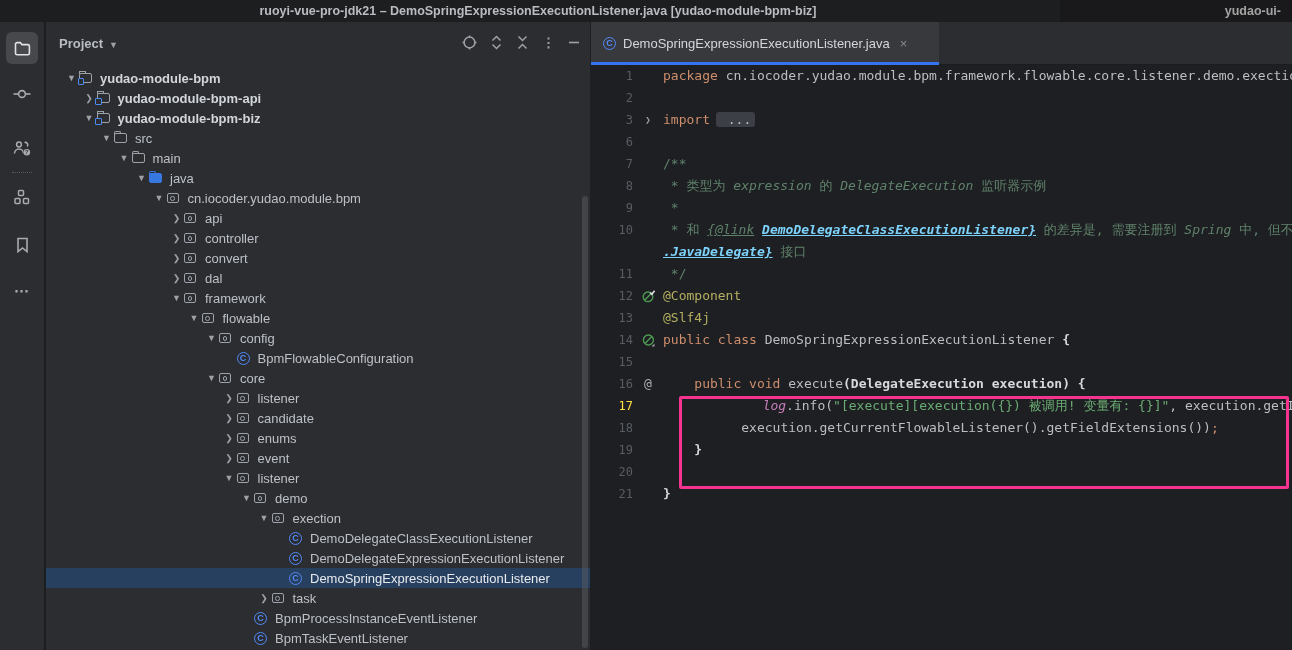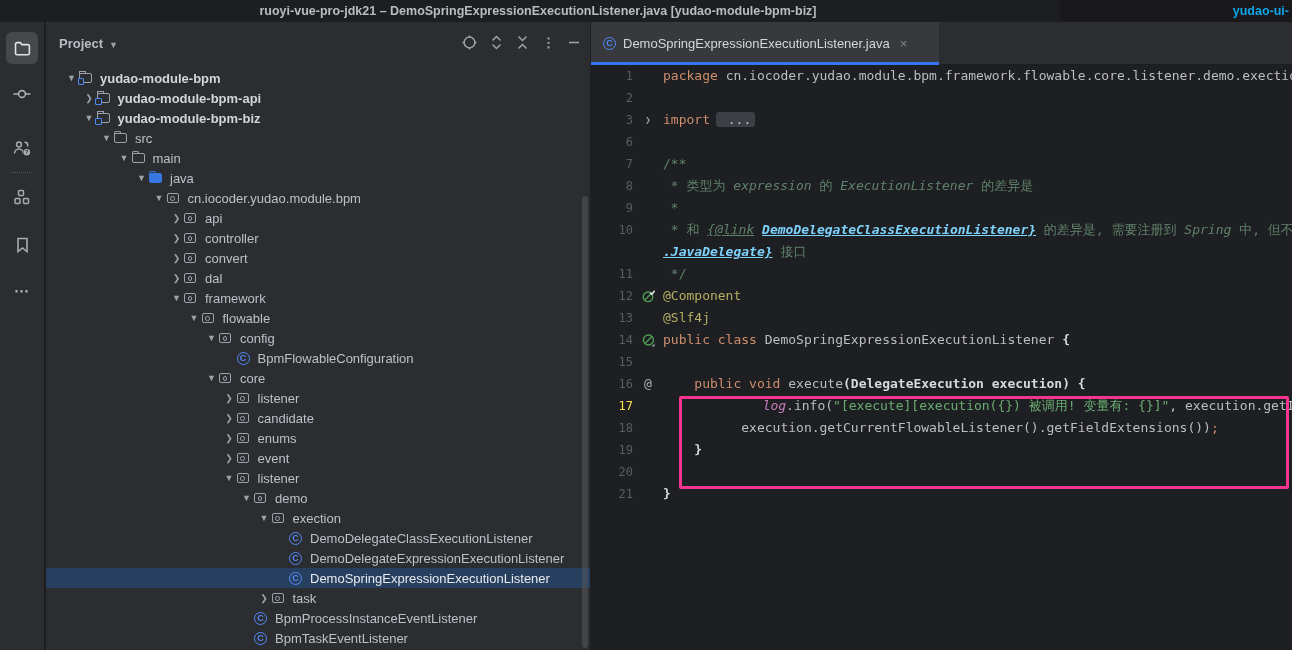--- a/index.html
+++ b/index.html
@@ -10,21 +10,21 @@
     color:#bcc0c7; font-size:13px; -webkit-font-smoothing:antialiased;
   }
   
   #titlebar { position:absolute; left:0; top:0; width:1292px; height:22px; background:#1d1e20; }
   #titlebar .main-title {
     position:absolute; left:8px; top:0; width:1060px; height:22px; line-height:22px;
     text-align:center; color:#b9bcc1; font-size:12.5px; font-weight:bold; white-space:nowrap; overflow:hidden;
   }
   #titlebar .other-window {
     position:absolute; right:0; top:0; width:232px; height:32px; line-height:22px; background:#19191b;
-    text-align:right; color:#0ea5e9; font-size:12.5px; font-weight:bold; overflow:hidden; padding-right:3px;
+    text-align:right; color:#a3a3a3; font-size:12.5px; font-weight:bold; overflow:hidden; padding-right:11px;
   }
   
   #activitybar {
     position:absolute; left:0; top:22px; width:45px; height:628px; background:#2b2d30;
     border-right:1px solid #1b1c1e; display:flex; flex-direction:column; align-items:center;
   }
   .act-icon { width:32px; height:32px; display:flex; align-items:center; justify-content:center;
     border-radius:6px; color:#a8abb0; flex:0 0 auto; }
   .act-icon.active { background:#46484c; color:#dfe1e5; }
   .act-sep { width:20px; border-top:1px dotted #55585c; margin:8px 0; }
@@ -386,21 +386,21 @@
         <span class="tab-close">×</span>
       </div>
     </div>
     <div id="editorbody">
       <div id="codelines">
           <div class="cline"><span class="lnum">1</span><span class="lgut"></span><span class="lcode"><span class="seg-kw">package </span><span class="seg-txt">cn.iocoder.yudao.module.bpm.framework.flowable.core.listener.demo.exection;</span></span></div>
           <div class="cline"><span class="lnum">2</span><span class="lgut"></span><span class="lcode"></span></div>
           <div class="cline"><span class="lnum">3</span><span class="lgut"><span class="fold-arrow">❯</span></span><span class="lcode"><span class="seg-kw">import</span><span class="seg-fold"> ...</span></span></div>
           <div class="cline"><span class="lnum">6</span><span class="lgut"></span><span class="lcode"></span></div>
           <div class="cline"><span class="lnum">7</span><span class="lgut"></span><span class="lcode"><span class="seg-doc">/**</span></span></div>
-          <div class="cline"><span class="lnum">8</span><span class="lgut"></span><span class="lcode"><span class="seg-doc"> * 类型为 </span><span class="seg-doci">expression</span><span class="seg-doc"> 的 </span><span class="seg-doci">ExecutionListener</span><span class="seg-doc"> 的差异是</span></span></div>
+          <div class="cline"><span class="lnum">8</span><span class="lgut"></span><span class="lcode"><span class="seg-doc"> * 类型为 </span><span class="seg-doci">expression</span><span class="seg-doc"> 的 </span><span class="seg-doci">DelegateExecution</span><span class="seg-doc"> 监听器示例</span></span></div>
           <div class="cline"><span class="lnum">9</span><span class="lgut"></span><span class="lcode"><span class="seg-doc"> *</span></span></div>
           <div class="cline"><span class="lnum">10</span><span class="lgut"></span><span class="lcode"><span class="seg-doc"> * 和 </span><span class="seg-docu">{@link</span><span class="seg-doc"> </span><span class="seg-docb">DemoDelegateClassExecutionListener}</span><span class="seg-doc"> 的差异是, 需要注册到 </span><span class="seg-doci">Spring</span><span class="seg-doc"> 中, 但不用实现 {@link org.flowable.engine.delegate</span></span></div>
           <div class="cline"><span class="lnum"></span><span class="lgut"></span><span class="lcode"><span class="seg-docb">.JavaDelegate}</span><span class="seg-doc"> 接口</span></span></div>
           <div class="cline"><span class="lnum">11</span><span class="lgut"></span><span class="lcode"><span class="seg-doc"> */</span></span></div>
           <div class="cline"><span class="lnum">12</span><span class="lgut"><svg width="13" height="13" viewBox="0 0 13 13">
                 <circle cx="6" cy="6.8" r="4.8" fill="none" stroke="#4d9b52" stroke-width="1.4"></circle>
                 <line x1="2.8" y1="10" x2="9.2" y2="3.6" stroke="#4d9b52" stroke-width="1.4"></line>
                 <polyline points="8.2,2.6 9.8,4.2 12.6,0.8" fill="none" stroke="#dfe1e5" stroke-width="1.6"></polyline>
               </svg></span><span class="lcode"><span class="seg-ann">@Component</span></span></div>
           <div class="cline"><span class="lnum">13</span><span class="lgut"></span><span class="lcode"><span class="seg-ann">@Slf4j</span></span></div>

